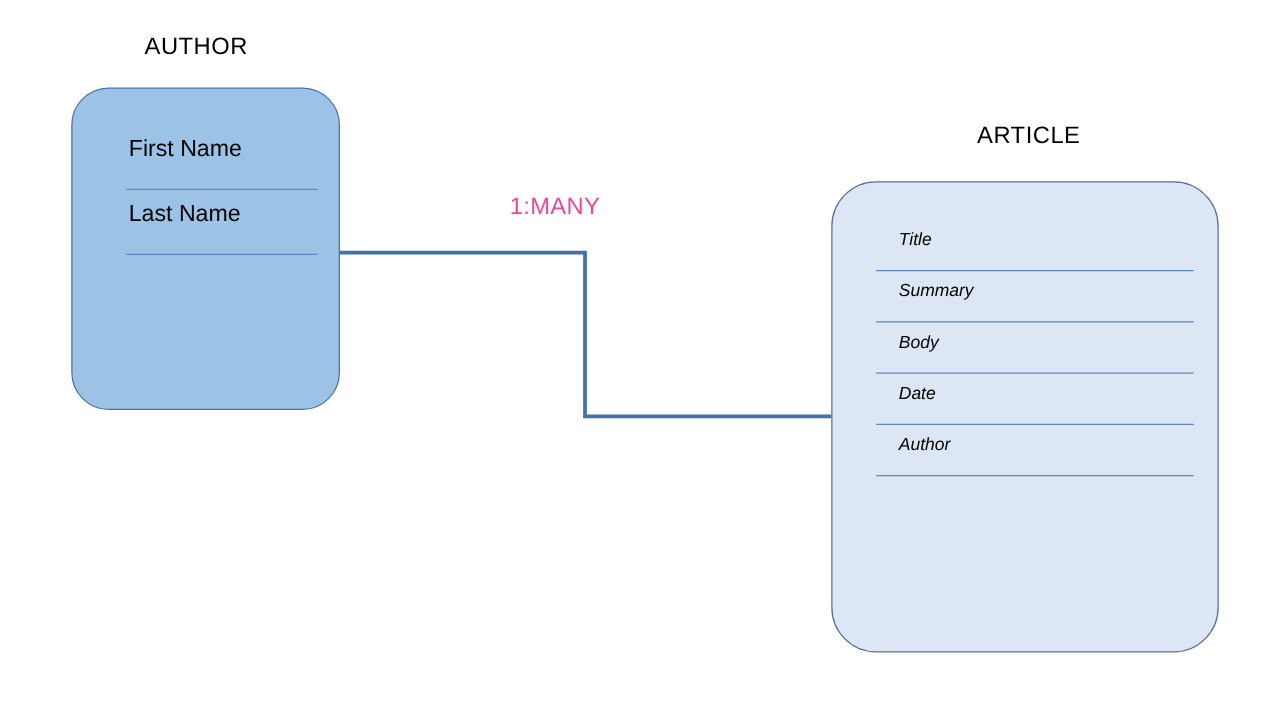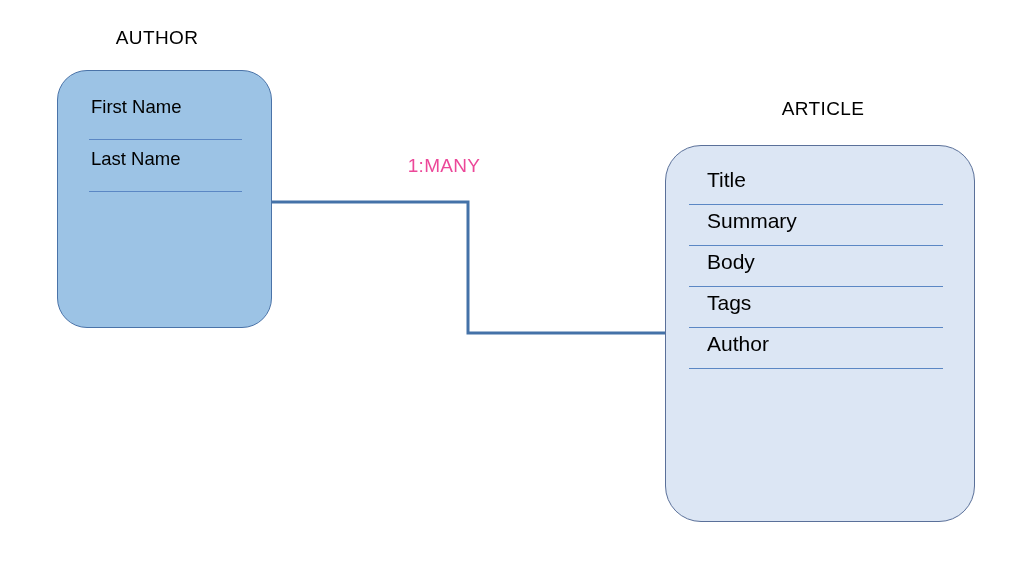--- a/index.html
+++ b/index.html
@@ -53,21 +53,21 @@
     height: 377px;
     background: #DCE6F4;
     border: 1.5px solid #5a7099;
     border-radius: 36px;
   }
 
   
   .attr-list {
     position: absolute;
     list-style: none;
-    margin: 0;
+    margin: 12px;
     padding: 0;
   }
   #author-attrs {
     left: 31px;
     top: 17px;
     width: 153px;
   }
   #article-attrs {
     left: 23px;
     top: 18px;
@@ -82,22 +82,23 @@
   }
   #author-attrs .attr {
     height: 51px;
     line-height: 38px;
     font-size: 18.5px;
     padding-left: 2px;
   }
   #article-attrs .attr {
     height: 40px;
     line-height: 31px;
-    font-size: 21px;
+    font-size: 14px;
     padding-left: 18px;
+    font-style: italic;
   }
 
   
   #connector {
     position: absolute;
     left: 0;
     top: 0;
     width: 1024px;
     height: 565px;
     pointer-events: none;
@@ -135,18 +136,18 @@
     </ul>
   </div>
 
   <div id="article-title" class="entity-title">ARTICLE</div>
 
   <div id="article-box" class="entity-box" style="background: rgb(220, 230, 244); border-color: rgb(90, 112, 153);">
     <ul id="article-attrs" class="attr-list">
       <li class="attr">Title</li>
       <li class="attr">Summary</li>
       <li class="attr">Body</li>
-      <li class="attr">Tags</li>
+      <li class="attr">Date</li>
       <li class="attr">Author</li>
     </ul>
   </div>
 
 </div>
 
 </body></html>

